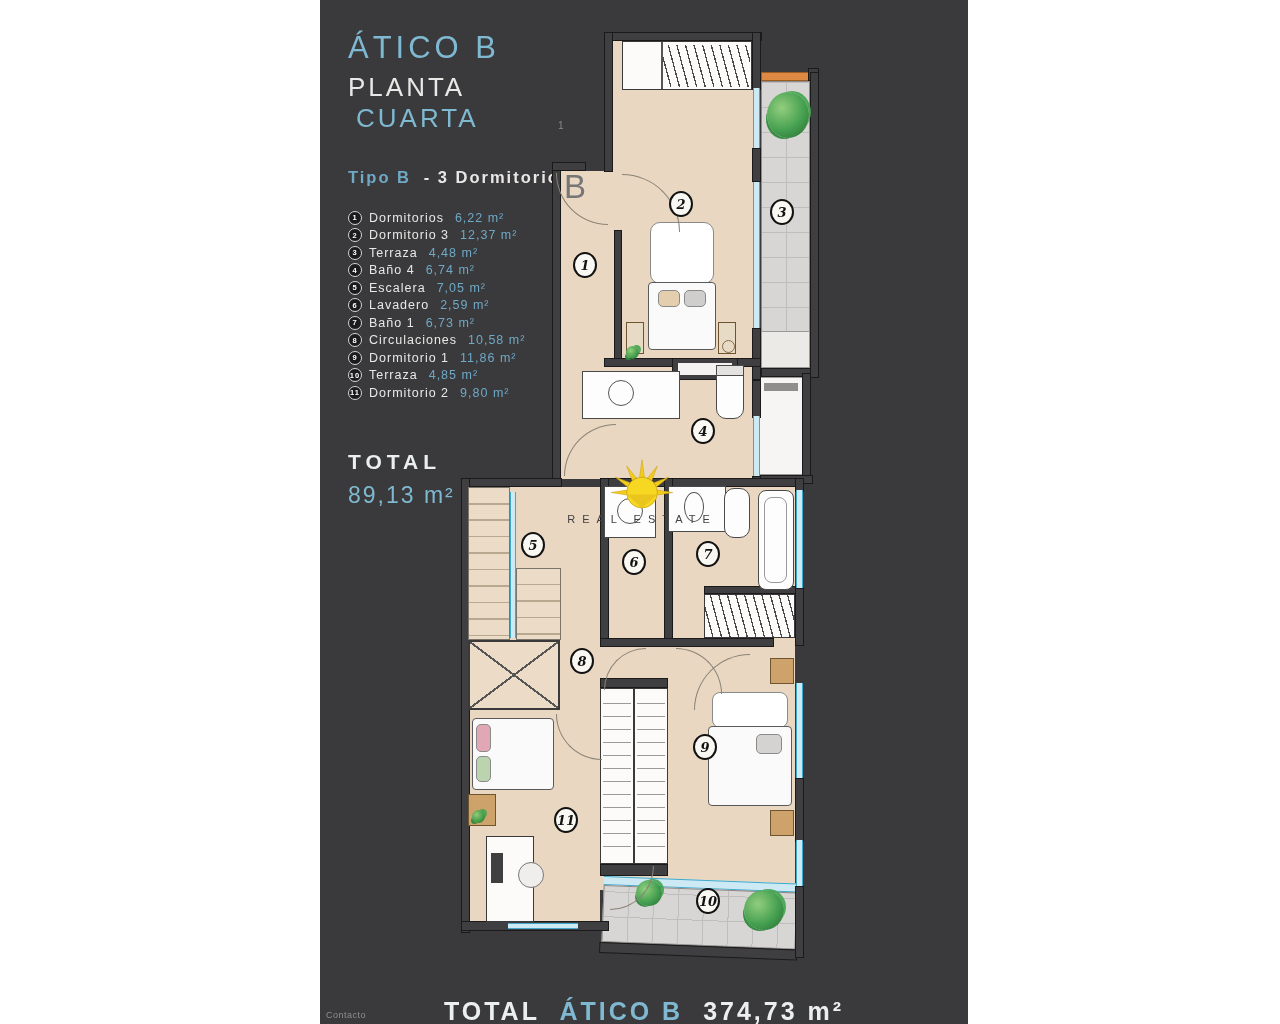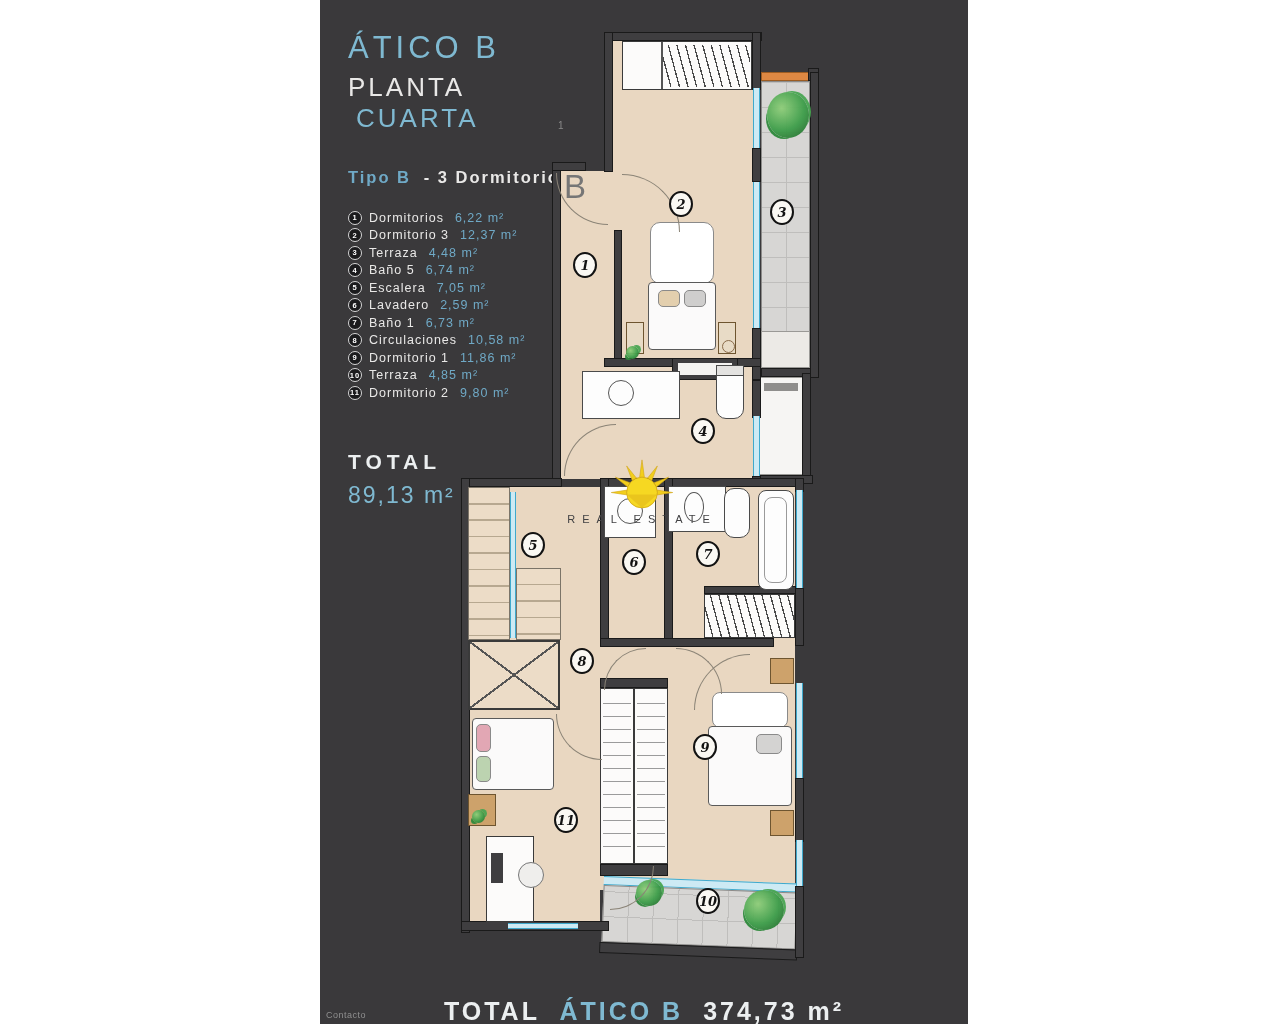--- a/index.html
+++ b/index.html
@@ -103,21 +103,21 @@
             <span class="lname">Dormitorio 3</span>
             <span class="larea">12,37 m²</span>
           </div>
         <div class="lrow">
             <span class="lnum">3</span>
             <span class="lname">Terraza</span>
             <span class="larea">4,48 m²</span>
           </div>
         <div class="lrow">
             <span class="lnum">4</span>
-            <span class="lname">Baño 5</span>
+            <span class="lname">Baño 4</span>
             <span class="larea">6,74 m²</span>
           </div>
         <div class="lrow">
             <span class="lnum">5</span>
             <span class="lname">Escalera</span>
             <span class="larea">7,05 m²</span>
           </div>
         <div class="lrow">
             <span class="lnum">6</span>
             <span class="lname">Lavadero</span>

